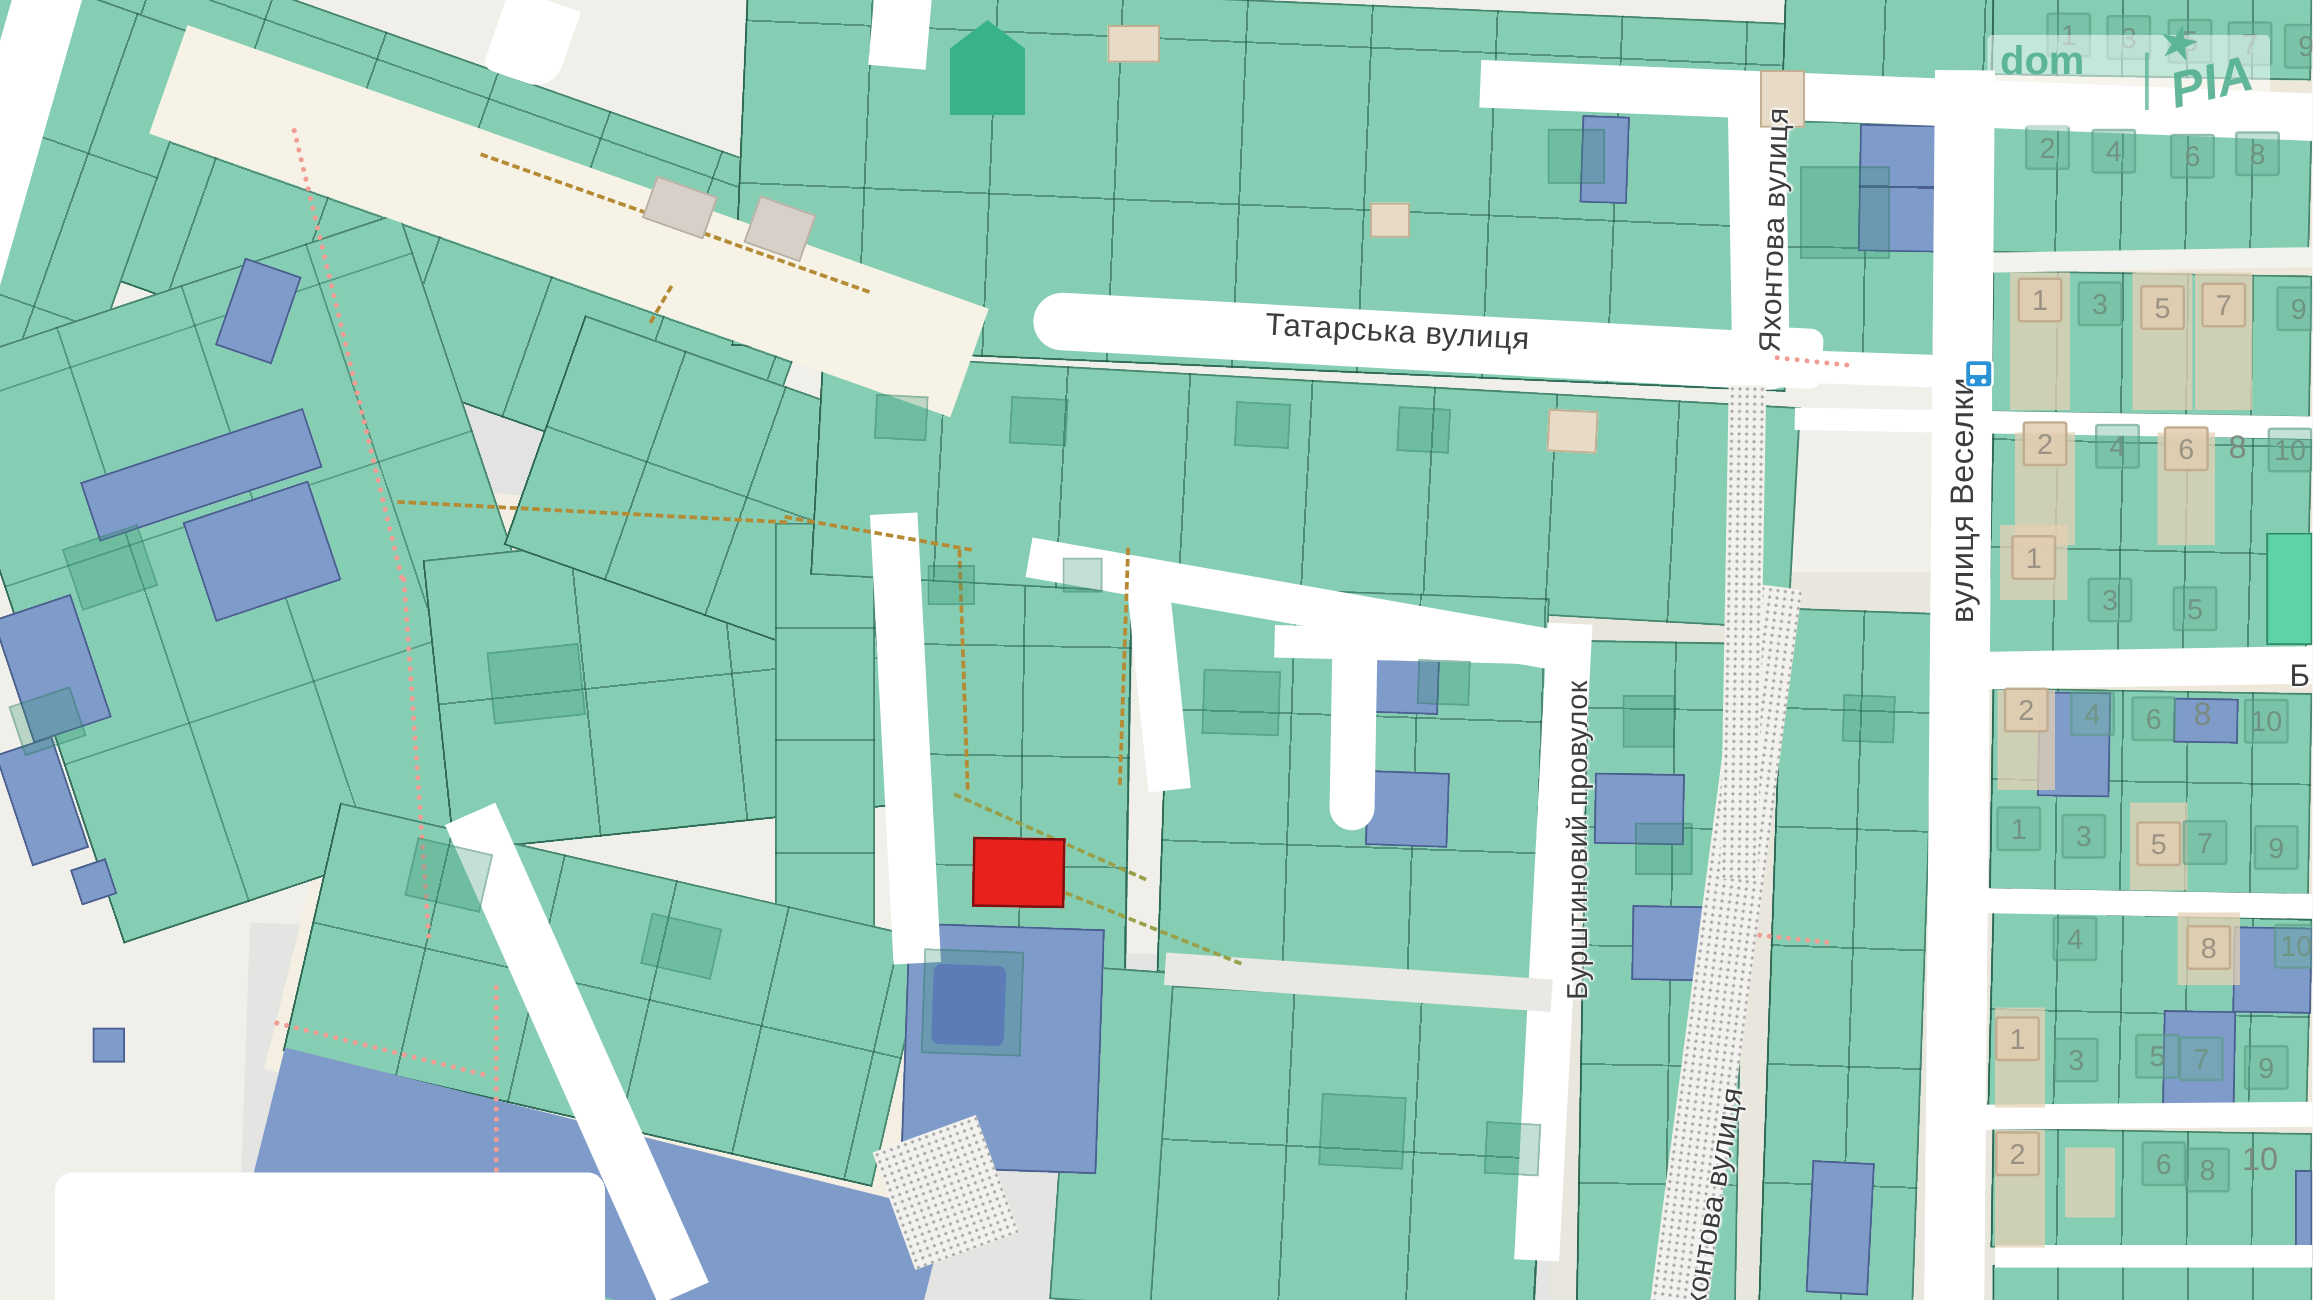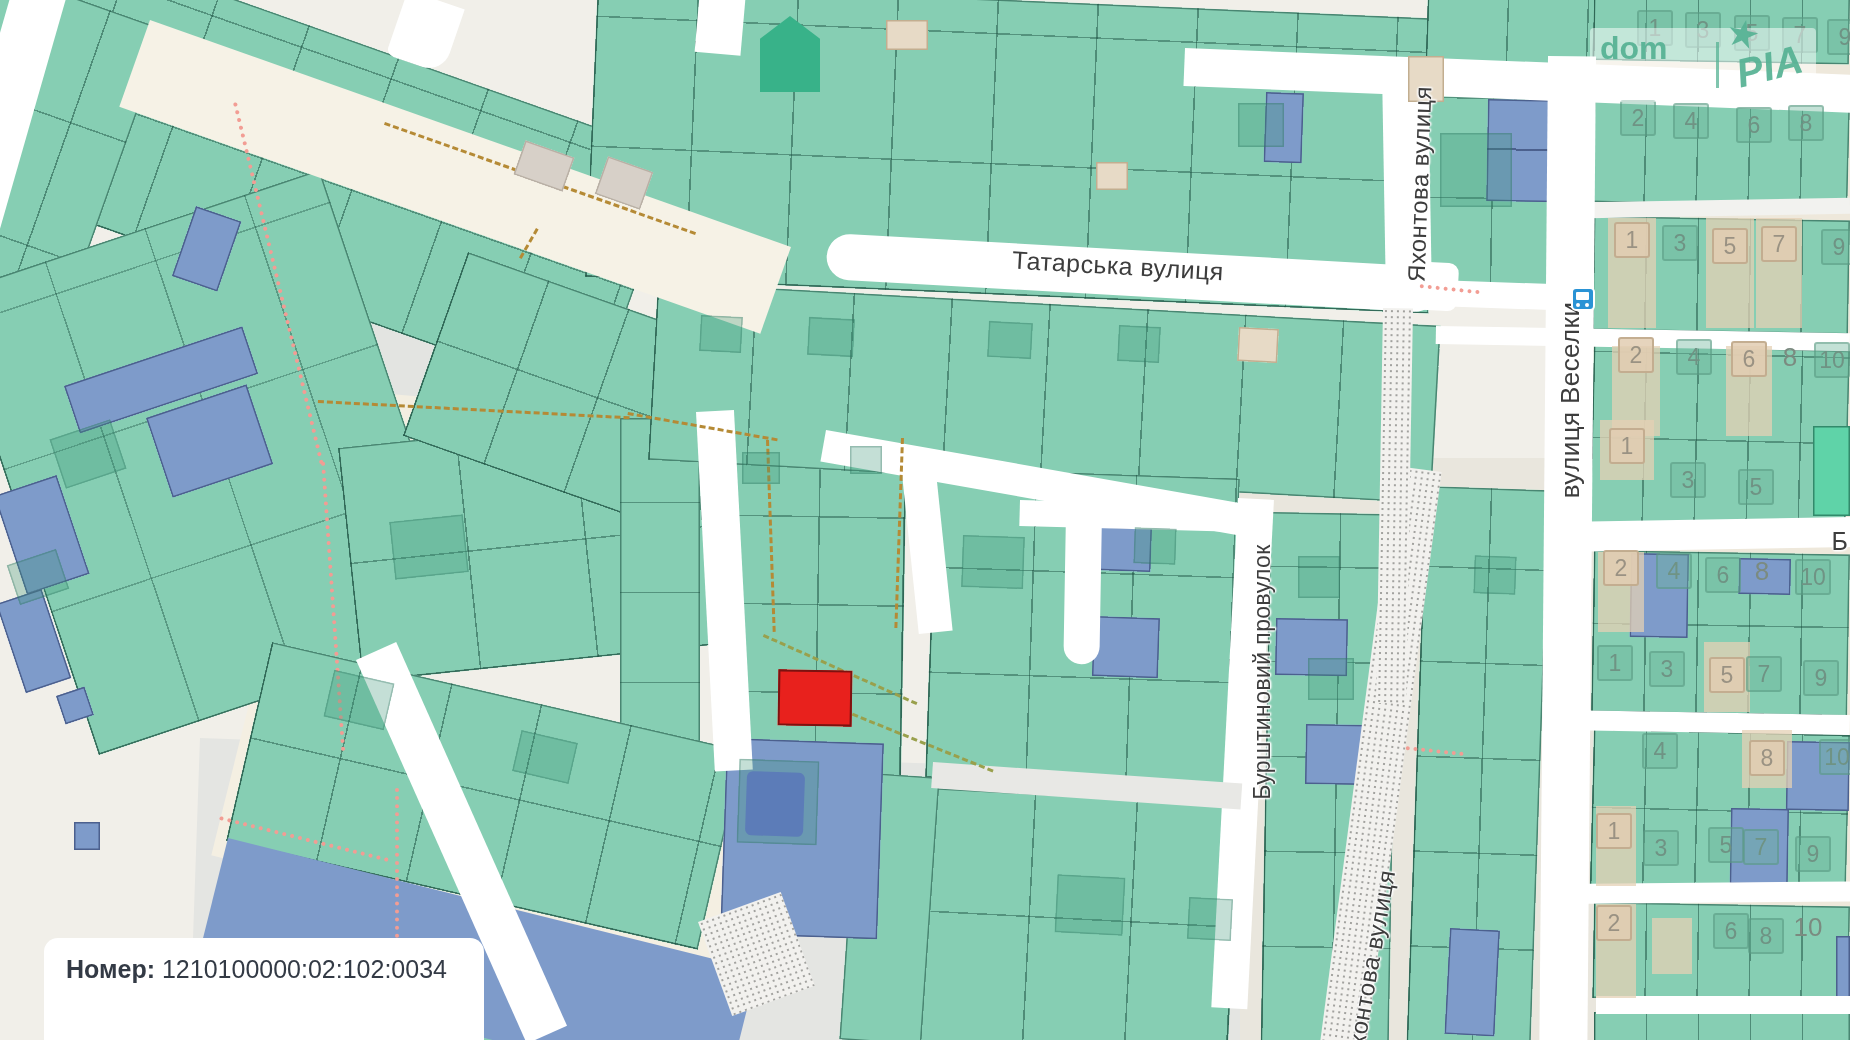--- a/index.html
+++ b/index.html
@@ -260,19 +260,15 @@
   </div>
 
   <div id="wm">
     <span class="dom">dom</span>
     <span class="bar"></span>
     <span class="star">★</span>
     <span class="ria">РІА</span>
   </div>
 
   <div id="card">
-    <div class="row">
-      <b>Номер:</b>
-      <span>1210100000:02:102:0034</span>
-    </div>
   </div>
 
 </div>
 
 </body></html>

